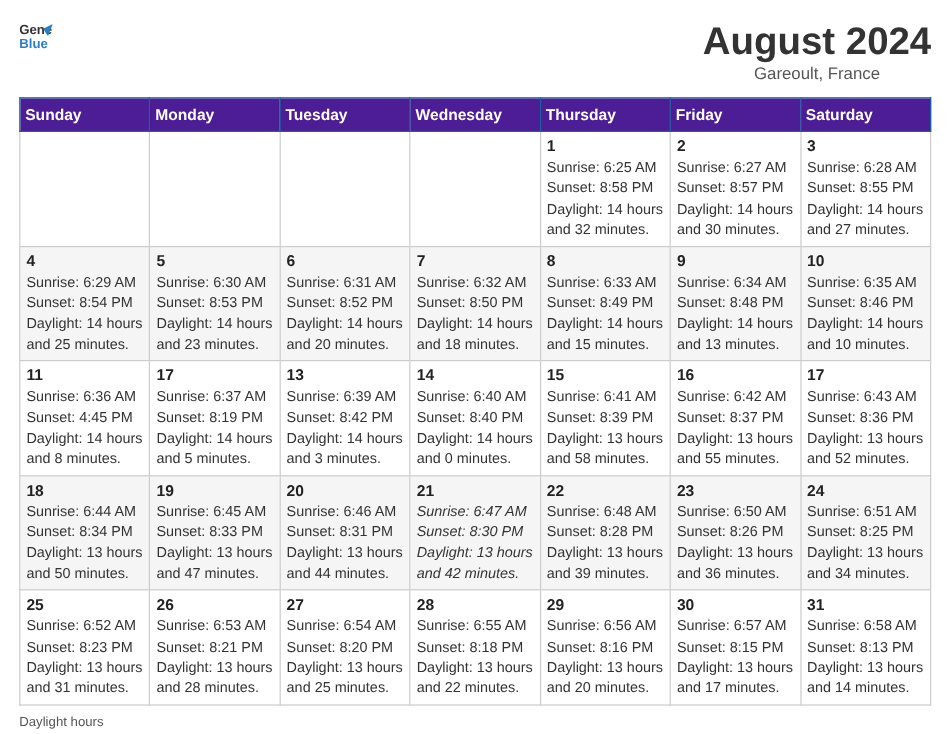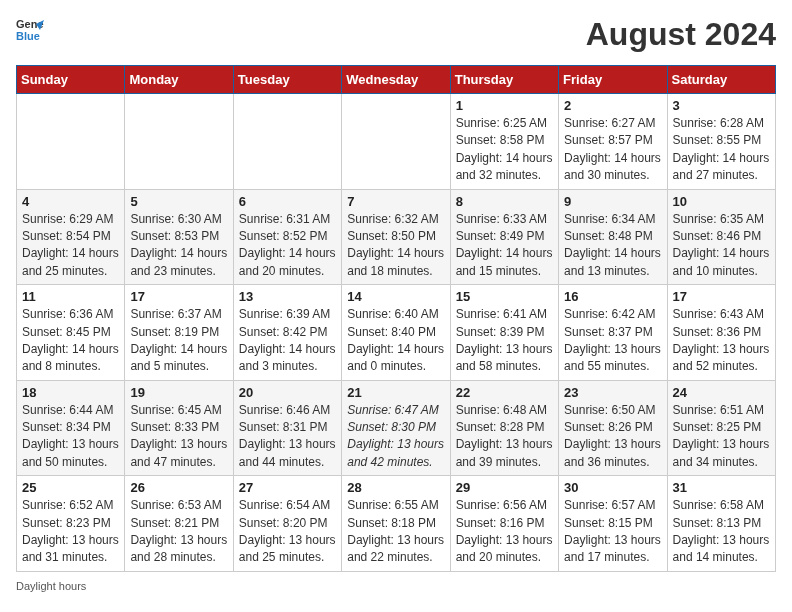--- a/index.html
+++ b/index.html
@@ -36,21 +36,21 @@
     .location {
       font-size: 14px;
       color: #555;
     }
     .calendar-table {
       width: 100%;
       border-collapse: collapse;
       font-size: 11px;
     }
     .calendar-table th {
-      background: #b91c1c;
+      background: #4c1d95;
       color: #fff;
       padding: 6px 4px;
       text-align: left;
       font-size: 13px;
       font-weight: bold;
       border: 1px solid #1a5fa0;
     }
     .calendar-table td {
       border: 1px solid #ccc;
       vertical-align: top;
@@ -89,20 +89,21 @@
 <div class="header-area">
   <div class="logo">
     <svg class="logo-icon" viewBox="0 0 28 28">
       <text x="0" y="12" font-size="11" font-weight="bold" fill="#333">General</text>
       <text x="0" y="24" font-size="11" font-weight="bold" fill="#2a7ec8">Blue</text>
       <polygon points="20,8 28,4 24,14" fill="#2a7ec8"></polygon>
     </svg>
   </div>
   <div class="title-area">
     <div class="month-year">August 2024</div>
+    <div class="location">Gareoult, France</div>
   </div>
 </div>
 
 <table class="calendar-table">
   <thead>
     <tr>
     <th>Sunday</th>
         <th>Monday</th>
         <th>Tuesday</th>
         <th>Wednesday</th>
@@ -177,21 +178,21 @@
           <div class="day-number">10</div>
           <div class="day-info" style="white-space: pre-line;">Sunrise: 6:35 AM
 Sunset: 8:46 PM
 Daylight: 14 hours and 10 minutes.</div>
         </td>
       </tr>
       <tr>
         <td>
           <div class="day-number">11</div>
           <div class="day-info" style="white-space: pre-line;">Sunrise: 6:36 AM
-Sunset: 8:45 PM
+Sunset: 4:45 PM
 Daylight: 14 hours and 8 minutes.</div>
         </td>
         <td>
           <div class="day-number">17</div>
           <div class="day-info" style="white-space: pre-line;">Sunrise: 6:37 AM
 Sunset: 8:19 PM
 Daylight: 14 hours and 5 minutes.</div>
         </td>
         <td>
           <div class="day-number">13</div>

